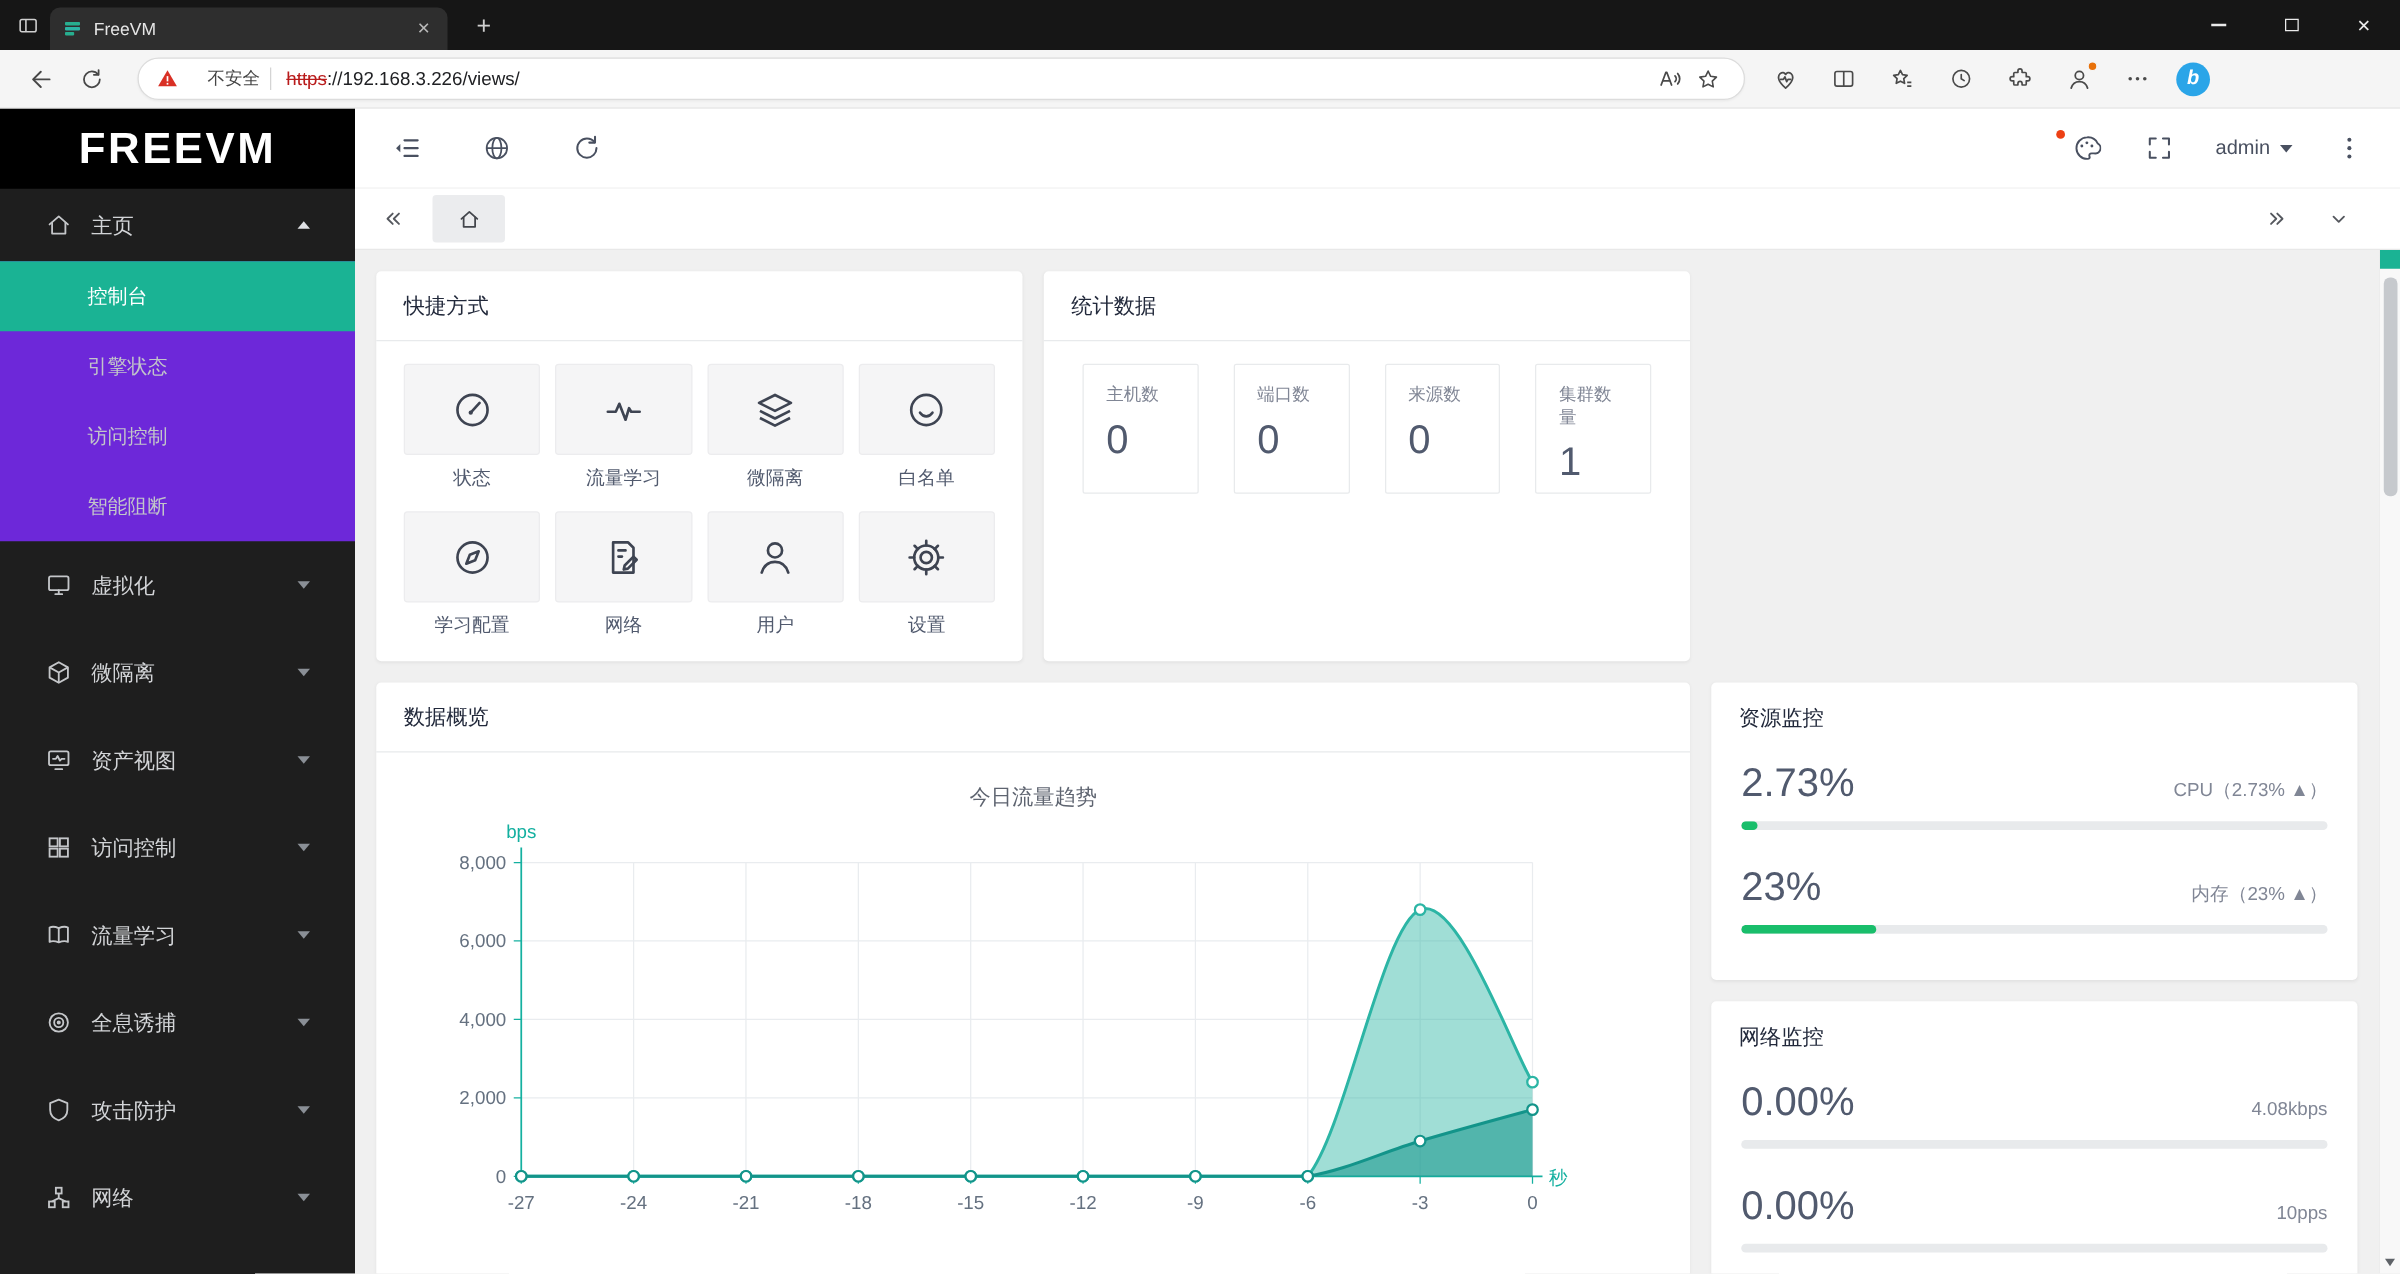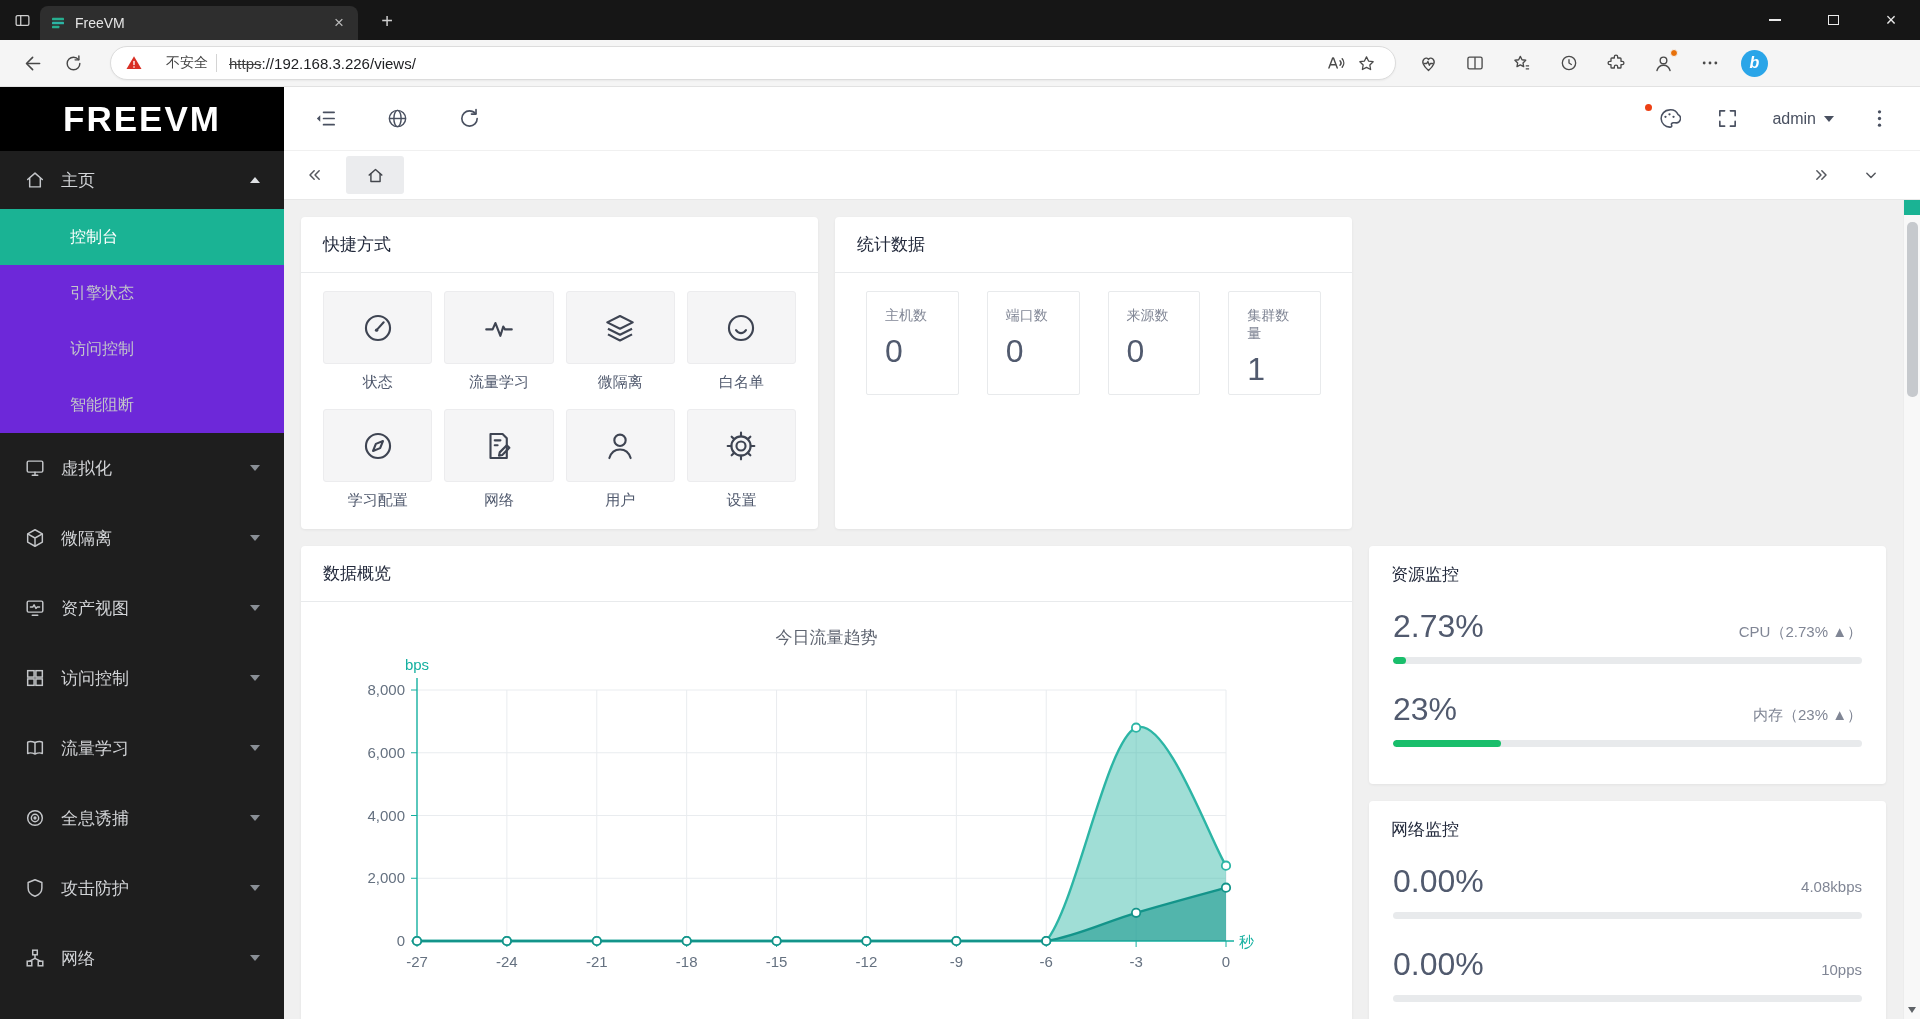--- a/index.html
+++ b/index.html
@@ -21,32 +21,32 @@
 .max-glyph{width:11px;height:10px;border:1.5px solid #eaeaea}
 .close-glyph{font-size:18px;line-height:1;color:#eaeaea}
 
 
 .address-row{position:absolute;top:40px;left:0;width:100%;height:47px;background:#f5f5f5;border-bottom:1px solid #e2e2e2;display:flex;align-items:center;padding:0 16px}
 .nav-ic{width:34px;height:34px;display:flex;align-items:center;justify-content:center;color:#474747;margin-right:6px;border-radius:6px}
 .pill{margin-left:14px;width:1286px;height:34px;background:#fff;border:1px solid #dcdcdc;border-radius:17px;box-shadow:0 1px 2px rgba(0,0,0,.05);display:flex;align-items:center;padding:0 14px}
 .sec-text{font-size:14px;color:#454545;margin:0 8px 0 23px}
 .pill-div{width:1px;height:18px;background:#d4d4d4;margin-right:12px}
 .url{font-size:15px;color:#202124;white-space:nowrap}
-.url .https{color:#404040;text-decoration:line-through}
+.url .https{color:#b91c1c;text-decoration:line-through}
 .pill-spacer{flex:1}
 .pill-ic{width:30px;height:30px;display:flex;align-items:center;justify-content:center;color:#4a4a4a}
 .tool-ic{width:30px;height:34px;display:flex;align-items:center;justify-content:center;color:#4a4a4a;margin-left:17px;position:relative}
 .profile-dot{position:absolute;top:3px;right:0;width:8px;height:8px;border-radius:50%;background:#e8710a;border:1.5px solid #f5f5f5}
 .bing{width:27px;height:27px;border-radius:50%;background:#2aa5e8;color:#fff;font-weight:700;font-style:italic;font-size:16px;display:flex;align-items:center;justify-content:center;margin-left:16px}
 
 
 .app{position:absolute;top:87px;left:0;right:0;bottom:0;display:flex}
 .sidebar{width:284px;background:#1e1e1e;flex-shrink:0;overflow:hidden}
 .logo{height:64px;background:#000;color:#fff;display:flex;align-items:center;justify-content:center;font-size:35px;font-weight:800;letter-spacing:2px}
-.menu-item{height:70px;display:flex;align-items:center;padding:0 24px;color:#d2d4d7;font-size:17px;cursor:pointer}
+.menu-item{height:70px;display:flex;align-items:center;padding:0 36px;color:#d2d4d7;font-size:17px;cursor:pointer}
 .menu-item.home-row{height:58px}
 .mi-icon{width:22px;height:22px;margin-right:15px;color:#c4c6c9;flex-shrink:0}
 .mi-icon svg{width:22px;height:22px}
 .mi-label{flex:1}
 .caret-down{width:0;height:0;border-left:5px solid transparent;border-right:5px solid transparent;border-top:6px solid #8a8f96}
 .caret-up{width:0;height:0;border-left:5px solid transparent;border-right:5px solid transparent;border-bottom:6px solid #dfe1e4}
 .submenu{background:#6d28d9}
 .submenu-item{height:56px;display:flex;align-items:center;padding-left:70px;color:#c2c5c9;font-size:16px;cursor:pointer}
 .submenu-item.active{background:#1ab394;color:#fff}
 

